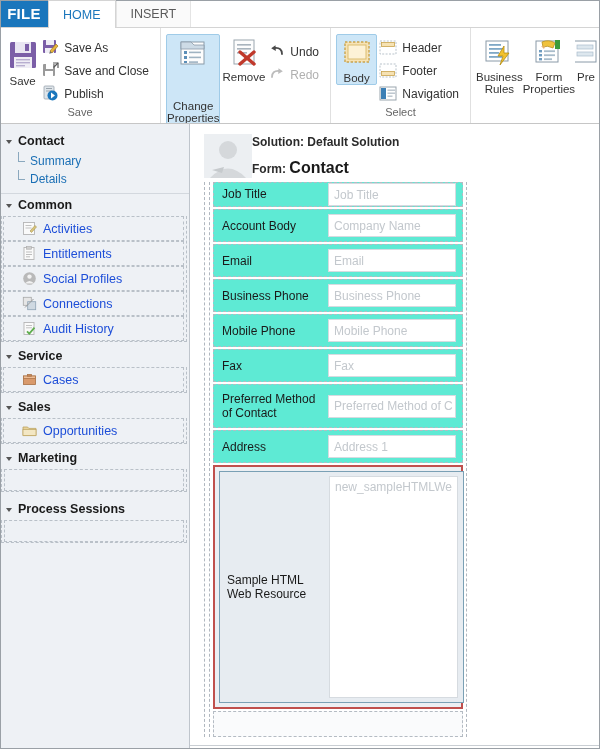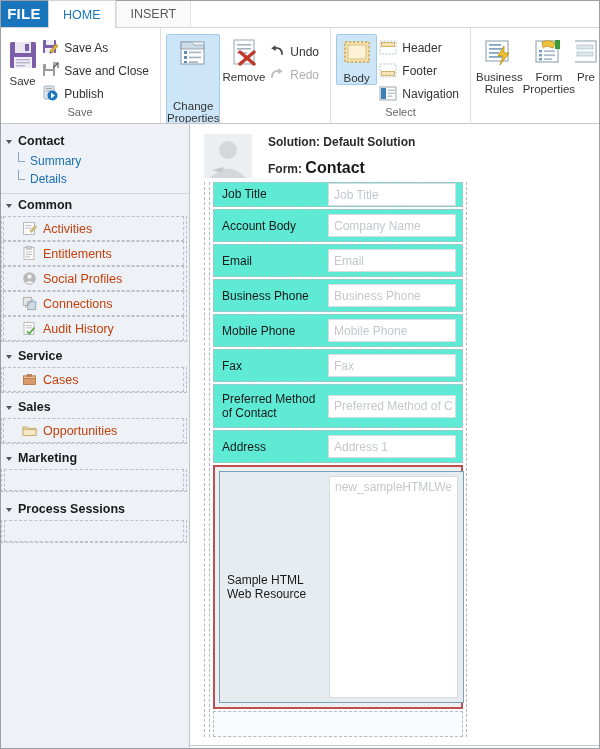--- a/index.html
+++ b/index.html
@@ -94,32 +94,32 @@
   }
   .link-row::before {
     content:""; position:absolute; left:18px; top:0; width:6px; height:9px;
     border-left:1px solid #8aa8be; border-bottom:1px solid #8aa8be;
   }
   .dash-item {
     border:1px dashed #b9c0c8; margin:0 2px 0 1px;
     display:flex; align-items:center; height:25px; padding-left:18px;
     background:#eef1f5;
   }
-  .dash-item .lbl { font-size:12.5px; color:#c2410c; margin-left:6px; }
+  .dash-item .lbl { font-size:12.5px; color:#1d4ed8; margin-left:6px; }
   .dash-empty { border:1px dashed #b9c0c8; margin:0 2px; height:22px; background:#eef1f5; }
   .sec-wrap { border:1px dashed #b9c0c8; border-top:none; margin:0 2px 3px 1px; }
 
   
   .canvas { flex:1; background:#ffffff; position:relative; overflow:hidden; }
   .form-hdr { display:flex; align-items:center; padding:10px 0 4px 14px; height:58px; }
   .avatar {
     width:48px; height:44px; background:#eceff2;
     display:flex; align-items:flex-end; justify-content:center; overflow:hidden; flex:none;
   }
-  .form-hdr-text { margin-left:16px; }
+  .form-hdr-text { }
   .sol-line { font-size:12px; font-weight:700; color:#2b2b2b; }
   .form-line { font-size:12px; font-weight:700; color:#2b2b2b; margin-top:10px; }
   .form-line .big { font-size:16px; font-weight:700; color:#1a1a1a; }
 
   .form-scroll {
     position:absolute; left:14px; top:58px; right:0; bottom:0;
     overflow:hidden;
   }
   .tab-area {
     border-left:1px dashed #b0b7bf; border-right:1px dashed #b0b7bf;

